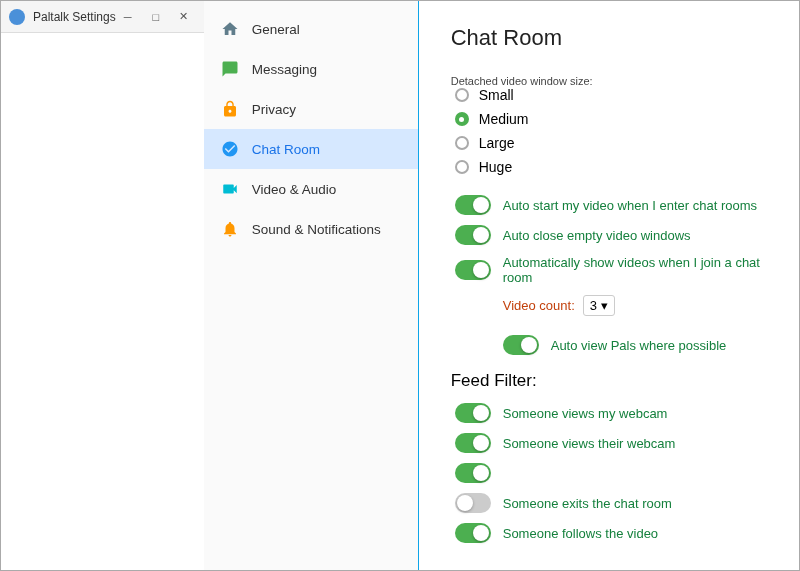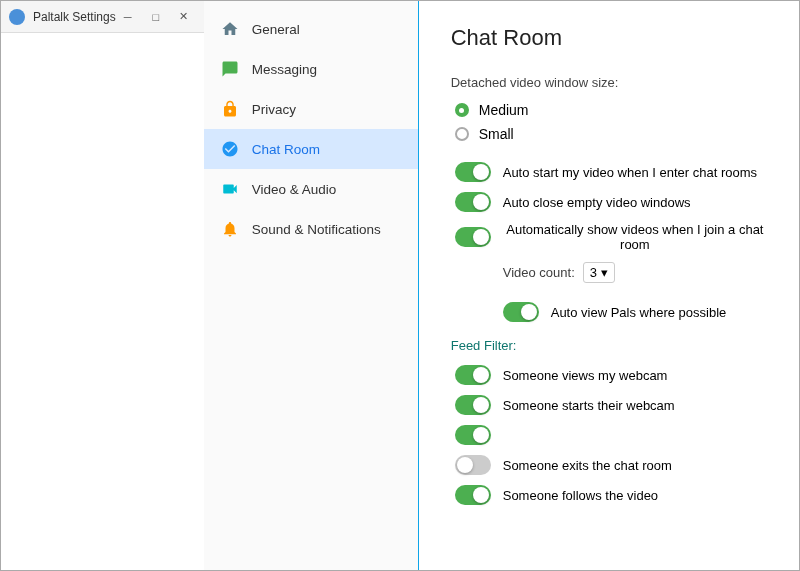--- a/index.html
+++ b/index.html
@@ -99,23 +99,22 @@
       overflow-y: auto;
       background: #fff;
     }
     .page-title {
       font-size: 22px;
       font-weight: 300;
       color: #222;
       margin-bottom: 24px;
     }
     .section-label {
-      font-size: 13px;
+      font-size: 11px;
       color: #444;
-      margin-bottom: 12px;
     }
     .radio-group {
       display: flex;
       flex-direction: column;
       gap: 8px;
       margin-bottom: 20px;
       padding-left: 4px;
     }
     .radio-item {
       display: flex;
@@ -173,53 +172,52 @@
       top: 2px;
       right: 2px;
       box-shadow: 0 1px 3px rgba(0,0,0,0.3);
     }
     .toggle.off .toggle-knob {
       right: auto;
       left: 2px;
     }
     .toggle-label {
       font-size: 13px;
-      color: #000000;
-      text-align: center;
+      color: #15803d;
     }
     .video-count-row {
       display: flex;
       align-items: center;
       gap: 8px;
       margin-bottom: 10px;
       padding-left: 52px;
     }
     .video-count-label {
       font-size: 13px;
-      color: #404040;
+      color: #c2410c;
     }
     .select-box {
       border: 1px solid #ccc;
       border-radius: 3px;
       padding: 2px 6px;
       font-size: 13px;
       background: #fff;
       cursor: pointer;
       display: flex;
       align-items: center;
       gap: 4px;
     }
     .auto-view-row {
       padding-left: 52px;
       margin-bottom: 16px;
       margin-top: 19px;
     }
     .feed-filter-label {
-      font-size: 13px;
-      color: #0f766e;
+      font-size: 17px;
+      color: #000000;
       margin-bottom: 12px;
     }
     
     .icon-home { color: #607d8b; }
   </style>
 </head>
 <body>
 
 <div class="window">
 
@@ -288,26 +286,34 @@
       </div>
     </div>
 
     <div class="main">
       <div class="page-title">Chat Room</div>
 
       <div class="section-label">Detached video window size:</div>
 
       <div class="radio-group">
         <div class="radio-item">
+          <div class="radio-circle"></div>
+          <span>Small</span>
+        </div>
+        <div class="radio-item">
           <div class="radio-circle selected"></div>
           <span>Medium</span>
         </div>
         <div class="radio-item">
           <div class="radio-circle"></div>
-          <span>Small</span>
+          <span>Large</span>
+        </div>
+        <div class="radio-item">
+          <div class="radio-circle"></div>
+          <span>Huge</span>
         </div>
       </div>
 
       <div class="toggle-row">
         <div class="toggle">
           <div class="toggle-knob"></div>
         </div>
         <span class="toggle-label">Auto start my video when I enter chat rooms</span>
       </div>
       <div class="toggle-row">
@@ -345,21 +351,21 @@
       <div class="toggle-row">
         <div class="toggle">
           <div class="toggle-knob"></div>
         </div>
         <span class="toggle-label">Someone views my webcam</span>
       </div>
       <div class="toggle-row">
         <div class="toggle">
           <div class="toggle-knob"></div>
         </div>
-        <span class="toggle-label">Someone starts their webcam</span>
+        <span class="toggle-label">Someone views their webcam</span>
       </div>
       <div class="toggle-row">
         <div class="toggle">
           <div class="toggle-knob"></div>
         </div>
       </div>
       <div class="toggle-row">
         <div class="toggle off">
           <div class="toggle-knob"></div>
         </div>

